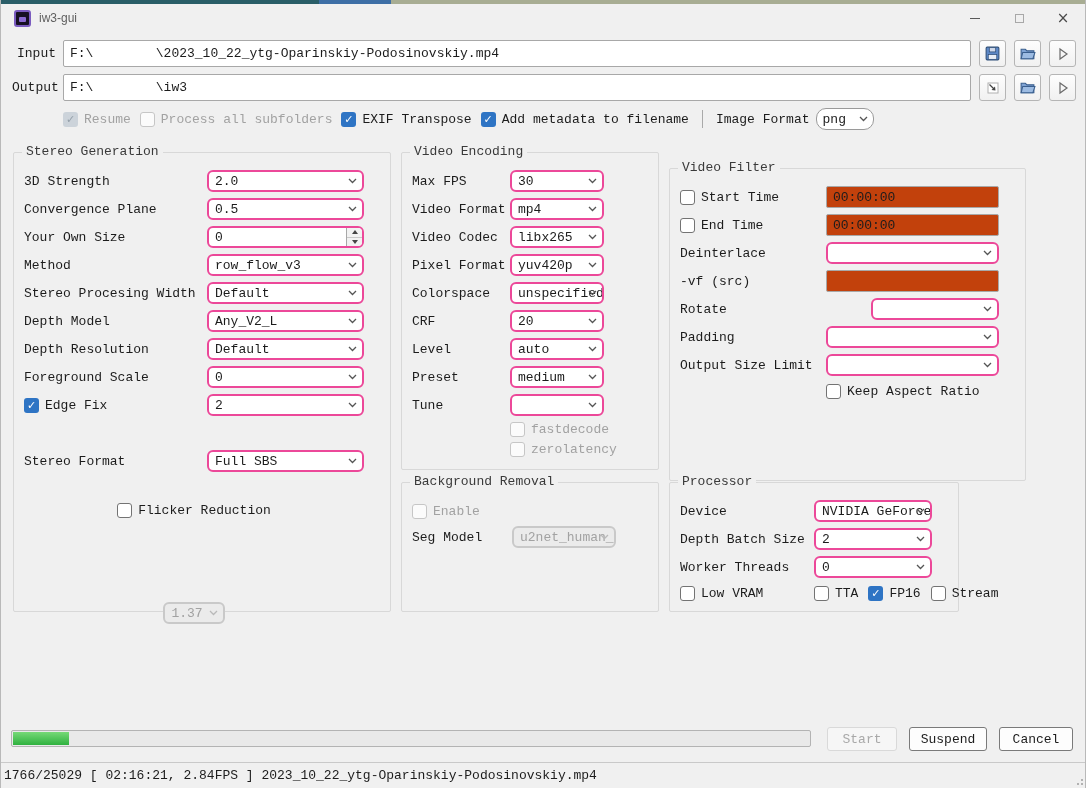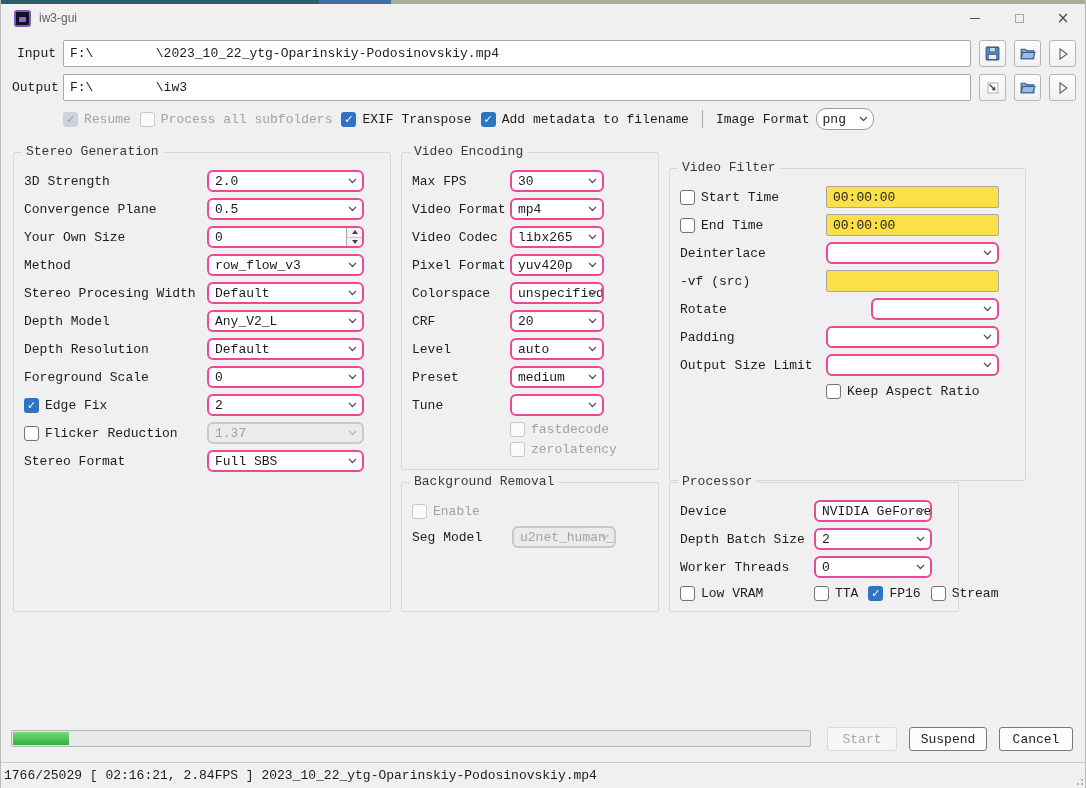--- a/index.html
+++ b/index.html
@@ -48,21 +48,21 @@
   .group{position:absolute;border:1px solid #d8d8d8;border-radius:2px;background:#f0f0f0;padding:14px 26px 0 10px;}
   .gtitle{position:absolute;top:-9px;left:8px;background:#f0f0f0;padding:0 4px;color:#3a3a3a;white-space:nowrap;}
   .row{display:flex;align-items:center;}
   .lbl{flex:0 0 var(--lw);display:flex;align-items:center;gap:6px;overflow:hidden;white-space:nowrap;}
   .ctl{flex:1;display:flex;align-items:center;gap:10px;min-width:0;padding-right:var(--cr,0px);}
   .select{position:relative;flex:1;height:22px;background:#fff;border:2px solid #ec4899;border-radius:6px;
     display:flex;align-items:center;padding:0 20px 0 6px;overflow:hidden;white-space:pre;}
   .select.dis{background:#ebebeb;border-color:#c9c9c9;color:#a2a2a2;}
   .chev{position:absolute;right:5px;top:50%;margin-top:-3px;color:#555;line-height:0;}
   .select.dis .chev{color:#b9b9b9;}
-  .entry{flex:1;height:22px;background:#fde047;border:1px solid #a8a8a8;border-radius:2px;
+  .entry{flex:1;height:22px;background:#c2410c;border:1px solid #a8a8a8;border-radius:2px;
     display:flex;align-items:center;padding:0 6px;overflow:hidden;white-space:pre;}
   .spinbtns{position:absolute;right:0;top:0;bottom:0;width:16px;display:flex;flex-direction:column;border-left:1px solid #a8a8a8;}
   .spinbtns span{flex:1;background:#f2f2f2;display:flex;align-items:center;justify-content:center;}
   .spinbtns span:first-child{border-bottom:1px solid #c9c9c9;}
   .sp-up::after{content:"";border-left:3px solid transparent;border-right:3px solid transparent;border-bottom:4px solid #444;}
   .sp-dn::after{content:"";border-left:3px solid transparent;border-right:3px solid transparent;border-top:4px solid #444;}
   
   .progress{position:absolute;left:10px;top:730px;width:800px;height:17px;background:#e9e9e9;border:1px solid #b3b3b3;border-radius:2px;}
   .progress-fill{position:absolute;left:1px;top:1px;bottom:1px;background:linear-gradient(#76d977,#2fb13f);}
   .btn{position:absolute;top:727px;height:24px;background:#fdfdfd;border:1px solid #7a7a7a;border-radius:3px;
@@ -257,21 +257,21 @@
         <div class="lbl">
           <span class="cb checked">✓</span>
           <span>Edge Fix</span>
         </div>
         <div class="ctl">
           <span class="select"><span>2</span><span class="chev"><svg width="9" height="6" viewBox="0 0 9 6">
                 <polyline points="1,1 4.5,4.5 8,1" fill="none" stroke="currentColor" stroke-width="1.3"></polyline>
               </svg></span></span>
         </div>
       </div>
-      <div class="row" style="height: 28px;">
+      <div class="row" style="height: 28px; flex-direction: column;">
         <div class="lbl">
           <span class="cb unchecked"></span>
           <span>Flicker Reduction</span>
         </div>
         <div class="ctl">
           <span class="select dis"><span>1.37</span><span class="chev"><svg width="9" height="6" viewBox="0 0 9 6">
                 <polyline points="1,1 4.5,4.5 8,1" fill="none" stroke="currentColor" stroke-width="1.3"></polyline>
               </svg></span></span>
         </div>
       </div>

